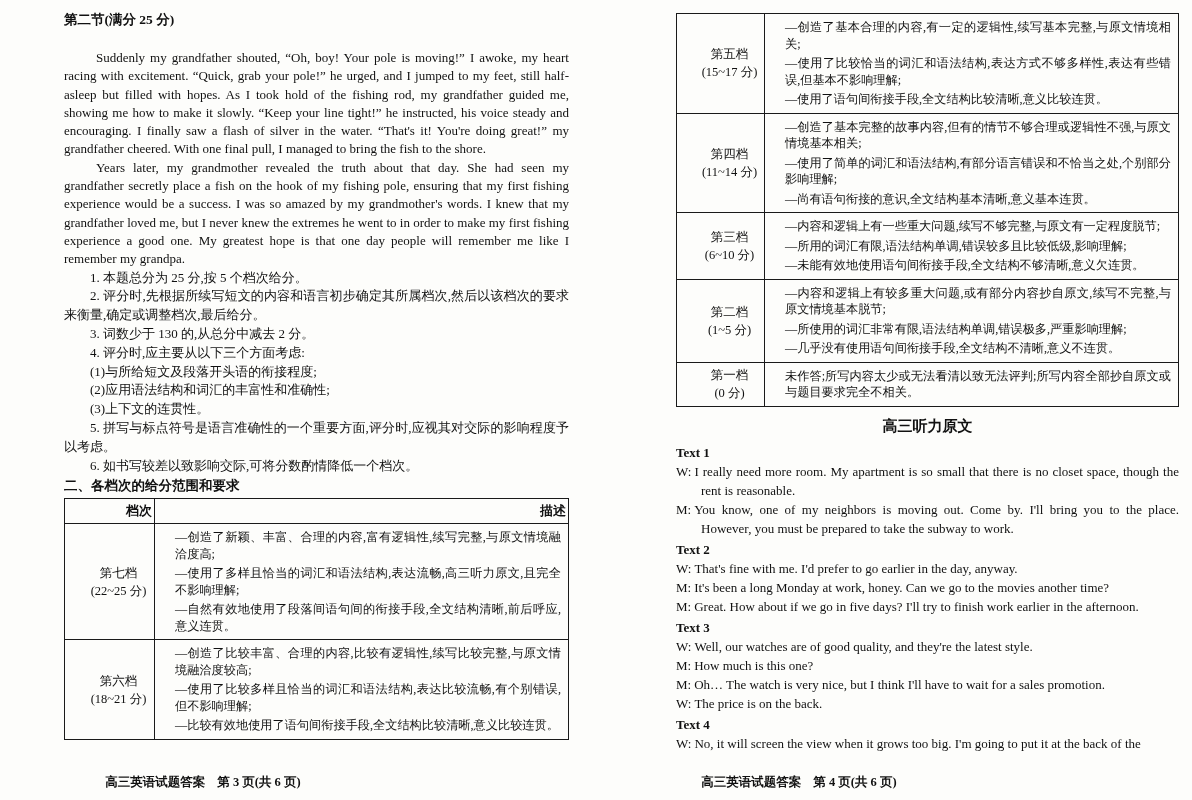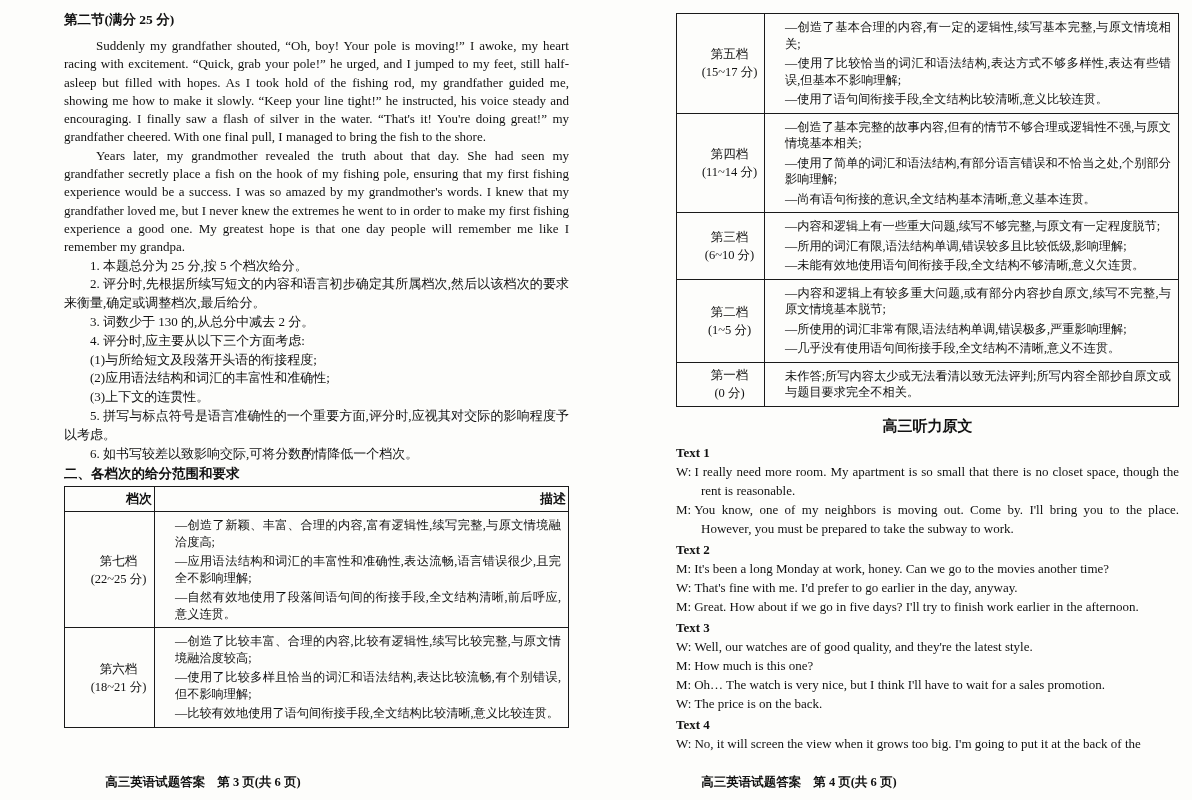--- a/index.html
+++ b/index.html
@@ -8,21 +8,21 @@
     background:#fdfdfb;
     color:#111;
     font-family:"Liberation Serif","DejaVu Serif",serif;
     display:flex;
     overflow:hidden;
   }
   .page { width:596px; height:800px; position:relative; }
   .content3 { padding:11px 27px 0 64px; }
   .content4 { padding:13px 13px 0 80px; }
 
-  .sec-title { font-size:13.5px; font-weight:bold; margin-bottom:8px; }
+  .sec-title { font-size:13.5px; font-weight:bold; margin-bottom:20px; }
   .story { font-size:13px; line-height:18.3px; text-align:justify; text-indent:32px; }
   .hd { font-size:13.5px; font-weight:bold; margin:2px 0 1px 0; }
   .cn { font-size:13px; line-height:18.8px; text-indent:26px; text-align:justify; }
 
   .band-table { width:100%; border-collapse:collapse; table-layout:fixed; margin-top:3px; }
   .band-table th, .band-table td { border:1px solid #1a1a1a;padding-left:20px; }
   .band-table th { font-size:13px; font-weight:bold; text-align:right; padding:3px 2px; }
   .band-cell { text-align:center; vertical-align:middle; font-size:12.5px; line-height:18px; padding:2px; }
   .desc-cell { vertical-align:middle; padding:5px 7px 5px 6px; }
   .desc-cell p { font-size:12.2px; line-height:16.5px; text-align:justify; margin:0; }
@@ -75,21 +75,21 @@
         <th>档次</th>
         <th>描述</th>
       </tr>
       <tr>
         <td class="band-cell">
           <div>第七档</div>
           <div>(22~25 分)</div>
         </td>
         <td class="desc-cell">
           <p>—创造了新颖、丰富、合理的内容,富有逻辑性,续写完整,与原文情境融洽度高;</p>
-          <p>—应用语法结构和词汇的丰富性和准确性,表达流畅,语言错误很少,且完全不影响理解;</p>
+          <p>—使用了多样且恰当的词汇和语法结构,表达流畅,高三听力原文,且完全不影响理解;</p>
           <p>—自然有效地使用了段落间语句间的衔接手段,全文结构清晰,前后呼应,意义连贯。</p>
         </td>
       </tr>
       <tr>
         <td class="band-cell">
           <div>第六档</div>
           <div>(18~21 分)</div>
         </td>
         <td class="desc-cell">
           <p>—创造了比较丰富、合理的内容,比较有逻辑性,续写比较完整,与原文情境融洽度较高;</p>
@@ -174,22 +174,22 @@
     <h2 class="listening-title">高三听力原文</h2>
 
     <div class="text-block">
       <p class="text-label">Text 1</p>
       <p class="dlg"><span class="spk">W:</span><span>I really need more room. My apartment is so small that there is no closet space, though the rent is reasonable.</span></p>
       <p class="dlg"><span class="spk">M:</span><span>You know, one of my neighbors is moving out. Come by. I'll bring you to the place. However, you must be prepared to take the subway to work.</span></p>
     </div>
 
     <div class="text-block">
       <p class="text-label">Text 2</p>
+      <p class="dlg"><span class="spk">W:</span><span>That's fine with me. I'd prefer to go earlier in the day, anyway.</span></p>
       <p class="dlg"><span class="spk">M:</span><span>It's been a long Monday at work, honey. Can we go to the movies another time?</span></p>
-      <p class="dlg"><span class="spk">W:</span><span>That's fine with me. I'd prefer to go earlier in the day, anyway.</span></p>
       <p class="dlg"><span class="spk">M:</span><span>Great. How about if we go in five days? I'll try to finish work earlier in the afternoon.</span></p>
     </div>
 
     <div class="text-block">
       <p class="text-label">Text 3</p>
       <p class="dlg"><span class="spk">W:</span><span>Well, our watches are of good quality, and they're the latest style.</span></p>
       <p class="dlg"><span class="spk">M:</span><span>How much is this one?</span></p>
       <p class="dlg"><span class="spk">M:</span><span>Oh… The watch is very nice, but I think I'll have to wait for a sales promotion.</span></p>
       <p class="dlg"><span class="spk">W:</span><span>The price is on the back.</span></p>
     </div>

